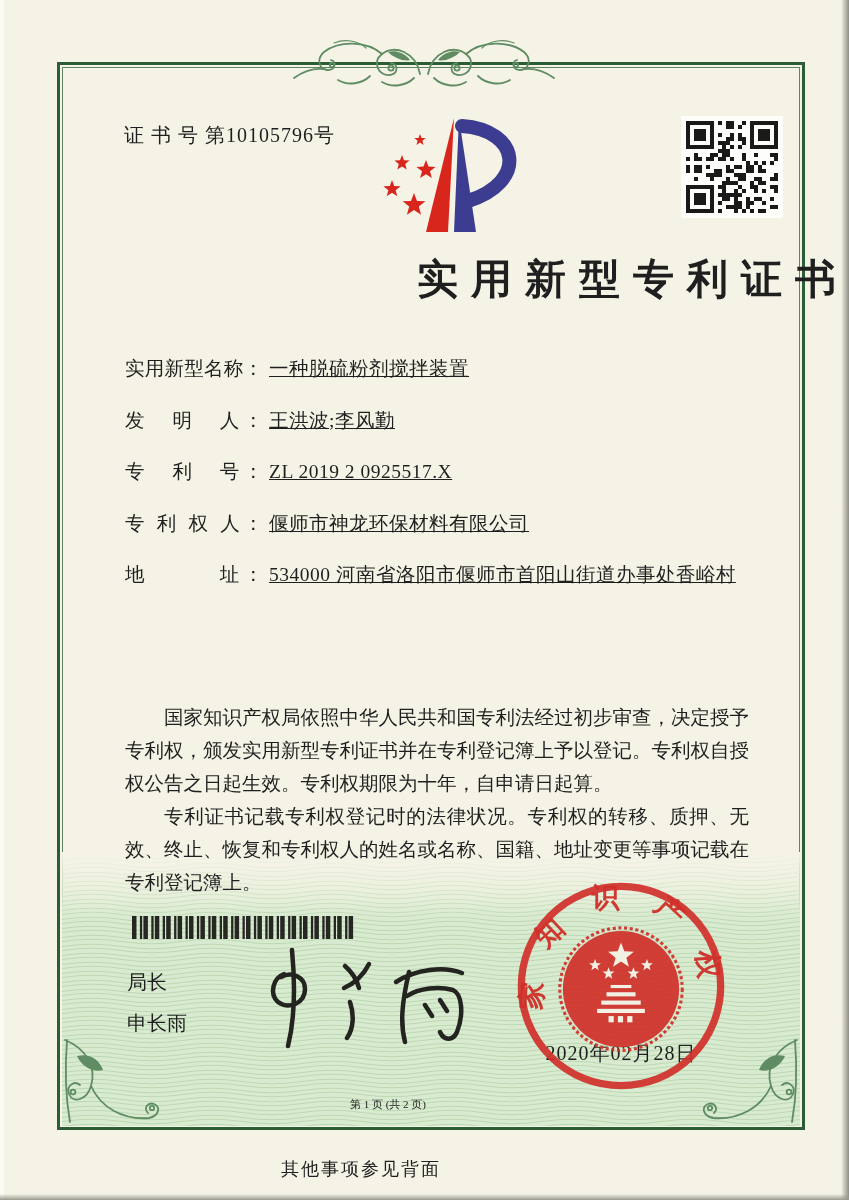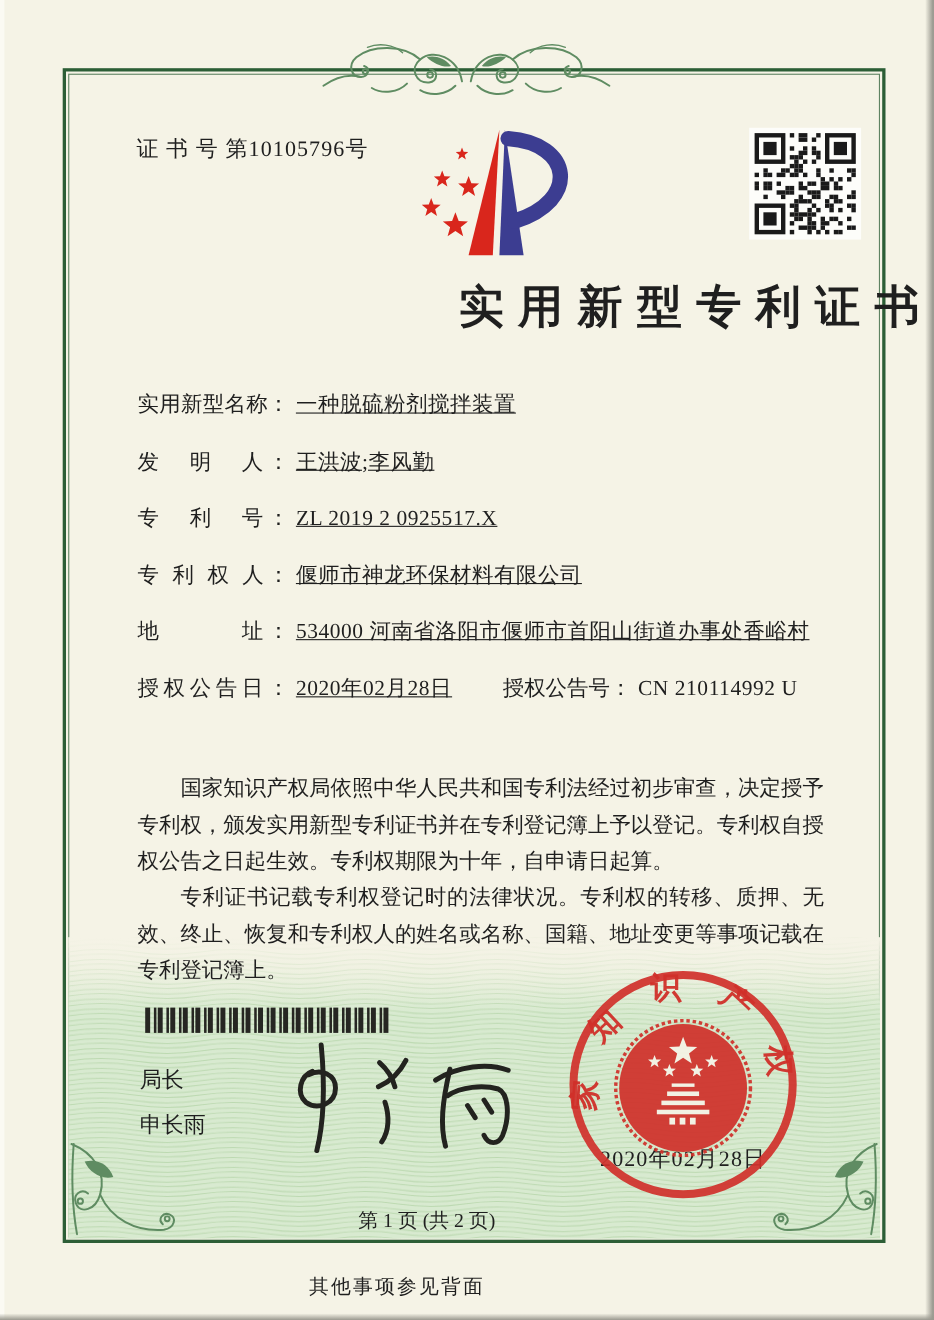--- a/index.html
+++ b/index.html
@@ -49,21 +49,21 @@
   .officer{position:absolute;left:127px;top:972px;z-index:2;font-size:20px;line-height:20px;
     font-family:"Liberation Sans","DejaVu Sans",sans-serif;}
   .officer .name{margin-top:21px;}
   .signature{position:absolute;left:248px;top:942px;z-index:2;}
 
   .seal{position:absolute;left:512px;top:877px;width:218px;height:218px;z-index:3;}
   .seal-date{position:absolute;left:512px;top:1040px;width:218px;text-align:center;
     font-size:20px;letter-spacing:1px;z-index:2;}
 
   .page-info{position:absolute;left:57px;top:1097px;width:662px;text-align:center;
-    font-size:18px;z-index:4;}
+    font-size:11px;z-index:4;}
   .back-note{position:absolute;left:0;top:1157px;width:722px;text-align:center;
     font-size:18px;letter-spacing:2px;z-index:2;}
 
   .flourish-top{position:absolute;left:292px;top:38px;z-index:3;}
   .flourish-bl{position:absolute;left:57px;top:1032px;z-index:3;}
   .flourish-br{position:absolute;left:683px;top:1032px;z-index:3;}
 </style>
 </head>
 <body>
 
@@ -309,26 +309,20 @@
   </div>
   <div class="frow">
     <span class="flabel">专　利　号：</span><span class="fvalue">ZL 2019 2 0925517.X</span>
   </div>
   <div class="frow">
     <span class="flabel">专 利 权 人：</span><span class="fvalue">偃师市神龙环保材料有限公司</span>
   </div>
   <div class="frow">
     <span class="flabel">地　　　址：</span><span class="fvalue">534000 河南省洛阳市偃师市首阳山街道办事处香峪村</span>
   </div>
-  <div class="frow">
-    <span class="flabel">授权公告日：</span><span class="fvalue">2020年02月28日</span>
-    <span class="grant2">
-      <span>授权公告号：</span><span class="fvalue">CN 210114992 U</span>
-    </span>
-  </div>
 </div>
 
 <div class="paras">
   <p>国家知识产权局依照中华人民共和国专利法经过初步审查，决定授予专利权，颁发实用新型专利证书并在专利登记簿上予以登记。专利权自授权公告之日起生效。专利权期限为十年，自申请日起算。</p>
   <p>专利证书记载专利权登记时的法律状况。专利权的转移、质押、无效、终止、恢复和专利权人的姓名或名称、国籍、地址变更等事项记载在专利登记簿上。</p>
 </div>
 
 <svg class="barcode" id="barcode" width="226" height="27" viewBox="0 0 226 27">
     <rect x="2" y="2" width="4.5" height="23" fill="#262622"></rect>
     <rect x="9.9" y="2" width="2.3" height="23" fill="#262622"></rect>

